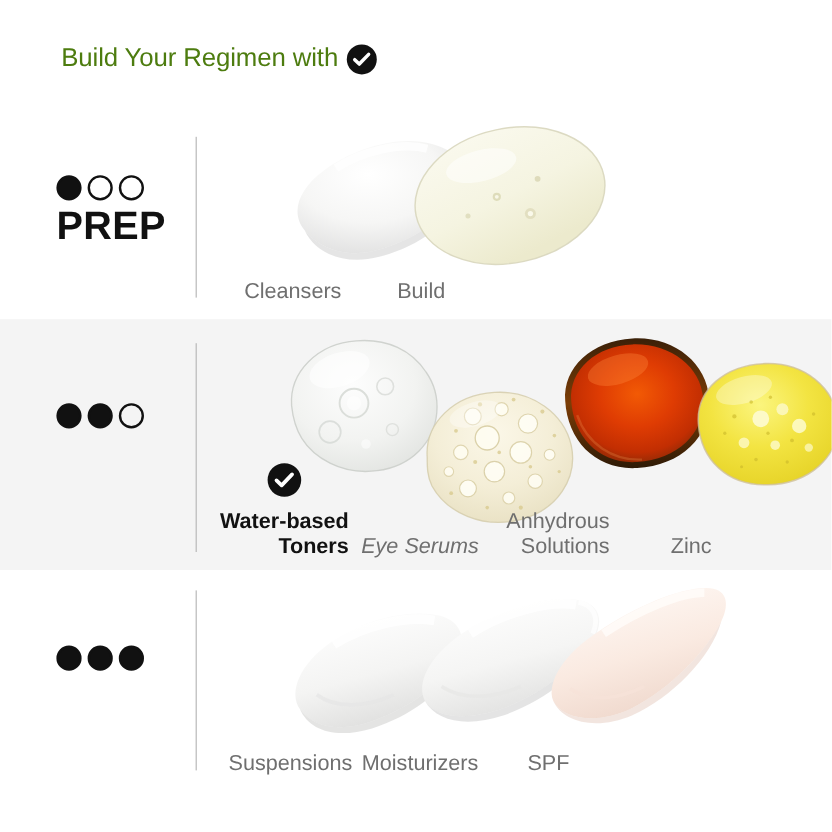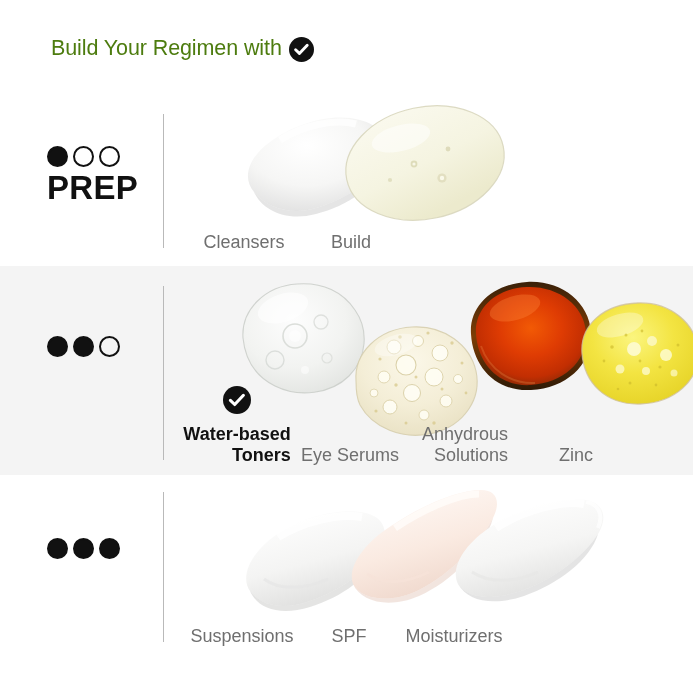--- a/index.html
+++ b/index.html
@@ -293,21 +293,21 @@
           <circle cx="96" cy="70" r="1.5"></circle>
             <circle cx="30" cy="92" r="1.6"></circle>
           <circle cx="88" cy="104" r="1.7"></circle>
             <circle cx="60" cy="104" r="1.5"></circle>
           <circle cx="120" cy="74" r="1.4"></circle>
             <circle cx="70" cy="58" r="1.5"></circle>
         </g>
         <ellipse cx="50" cy="26" rx="22" ry="10" fill="#ffffff" opacity="0.35" transform="rotate(-16 50 26)"></ellipse>
       </svg>
     </div>
-    <div class="label" style="">Eye Serums</div>
+    <div class="label" style="font-style:italic;">Eye Serums</div>
   </div>
 
   <div class="product" style="width:118px; margin-left:-4px;">
     <div class="swatch-wrap" style="height:128px;">
       <svg class="swatch" width="136" height="120" viewBox="0 0 136 120" style="position:absolute; left:-2px; bottom:6px;">
         <defs>
           <radialGradient id="gAnh" cx="50%" cy="42%" r="62%">
             <stop offset="0%" stop-color="#f25a05"></stop>
             <stop offset="45%" stop-color="#df3c03"></stop>
             <stop offset="80%" stop-color="#c22e02"></stop>
@@ -399,41 +399,20 @@
                  C130,72 104,92 74,102 C46,112 24,106 14,92 Z" fill="url(#gSus)"></path>
         <path d="M14,92 C24,106 46,112 74,102 C104,92 130,72 142,54
                  C134,78 106,98 74,108 C44,117 22,110 14,92 Z" fill="#c9c9c8" opacity="0.5"></path>
         <path d="M42,38 C68,22 102,14 126,18" fill="none" stroke="#ffffff" stroke-width="8" opacity="0.8"></path>
         <path d="M28,80 C44,92 70,90 92,80" fill="none" stroke="#e6e6e5" stroke-width="3" opacity="0.7"></path>
       </svg>
     </div>
     <div class="label" style="margin-top:5px;">Suspensions</div>
   </div>
 
-  <div class="product" style="width:118px; margin-left:-14px;">
-    <div class="swatch-wrap" style="height:128px;">
-      <svg class="swatch" width="160" height="126" viewBox="0 0 160 126" style="position:absolute; left:-4px; bottom:-2px;">
-        <defs>
-          <linearGradient id="gSpf" x1="0.2" y1="0" x2="0.6" y2="1">
-            <stop offset="0%" stop-color="#fffaf7"></stop>
-            <stop offset="55%" stop-color="#faeae1"></stop>
-            <stop offset="100%" stop-color="#eed6ca"></stop>
-          </linearGradient>
-        </defs>
-        <path d="M8,98 C2,82 18,58 46,40 C76,20 112,4 136,4 C152,4 156,16 148,32
-                 C136,56 106,88 74,104 C46,118 16,114 8,98 Z" fill="url(#gSpf)"></path>
-        <path d="M8,98 C16,114 46,118 74,104 C106,88 136,56 148,32
-                 C140,62 106,96 74,110 C44,123 16,116 8,98 Z" fill="#e2c6b8" opacity="0.45"></path>
-        <path d="M50,42 C80,22 114,8 134,8" fill="none" stroke="#fffcfa" stroke-width="7" opacity="0.8"></path>
-        <path d="M22,88 C40,100 64,96 84,86" fill="none" stroke="#f6e2d8" stroke-width="3" opacity="0.7"></path>
-      </svg>
-    </div>
-    <div class="label" style="margin-top:16px;">SPF</div>
-  </div>
-
   <div class="product" style="width:124px; margin-left:-16px;">
     <div class="swatch-wrap" style="height:128px;">
       <svg class="swatch" width="162" height="124" viewBox="0 0 162 124" style="position:absolute; left:-6px; bottom:-2px;">
         <defs>
           <linearGradient id="gMoist" x1="0.2" y1="0" x2="0.6" y2="1">
             <stop offset="0%" stop-color="#ffffff"></stop>
             <stop offset="55%" stop-color="#f5f5f4"></stop>
             <stop offset="100%" stop-color="#dfdfde"></stop>
           </linearGradient>
         </defs>
@@ -442,13 +421,34 @@
         <path d="M10,96 C20,112 48,112 76,102 C108,90 138,66 150,46
                  C142,72 110,96 76,108 C46,118 20,114 10,96 Z" fill="#cacac9" opacity="0.5"></path>
         <path d="M48,40 C76,22 114,12 136,16" fill="none" stroke="#ffffff" stroke-width="8" opacity="0.8"></path>
         <path d="M24,84 C42,96 68,94 90,84" fill="none" stroke="#e7e7e6" stroke-width="3" opacity="0.7"></path>
         <path d="M138,14 C150,16 156,26 150,40" fill="none" stroke="#ffffff" stroke-width="4" opacity="0.7"></path>
       </svg>
     </div>
     <div class="label" style="margin-top:16px;">Moisturizers</div>
   </div>
 
+  <div class="product" style="width:118px; margin-left:-14px;">
+    <div class="swatch-wrap" style="height:128px;">
+      <svg class="swatch" width="160" height="126" viewBox="0 0 160 126" style="position:absolute; left:-4px; bottom:-2px;">
+        <defs>
+          <linearGradient id="gSpf" x1="0.2" y1="0" x2="0.6" y2="1">
+            <stop offset="0%" stop-color="#fffaf7"></stop>
+            <stop offset="55%" stop-color="#faeae1"></stop>
+            <stop offset="100%" stop-color="#eed6ca"></stop>
+          </linearGradient>
+        </defs>
+        <path d="M8,98 C2,82 18,58 46,40 C76,20 112,4 136,4 C152,4 156,16 148,32
+                 C136,56 106,88 74,104 C46,118 16,114 8,98 Z" fill="url(#gSpf)"></path>
+        <path d="M8,98 C16,114 46,118 74,104 C106,88 136,56 148,32
+                 C140,62 106,96 74,110 C44,123 16,116 8,98 Z" fill="#e2c6b8" opacity="0.45"></path>
+        <path d="M50,42 C80,22 114,8 134,8" fill="none" stroke="#fffcfa" stroke-width="7" opacity="0.8"></path>
+        <path d="M22,88 C40,100 64,96 84,86" fill="none" stroke="#f6e2d8" stroke-width="3" opacity="0.7"></path>
+      </svg>
+    </div>
+    <div class="label" style="margin-top:16px;">SPF</div>
+  </div>
+
 </div>
 
 </body></html>

